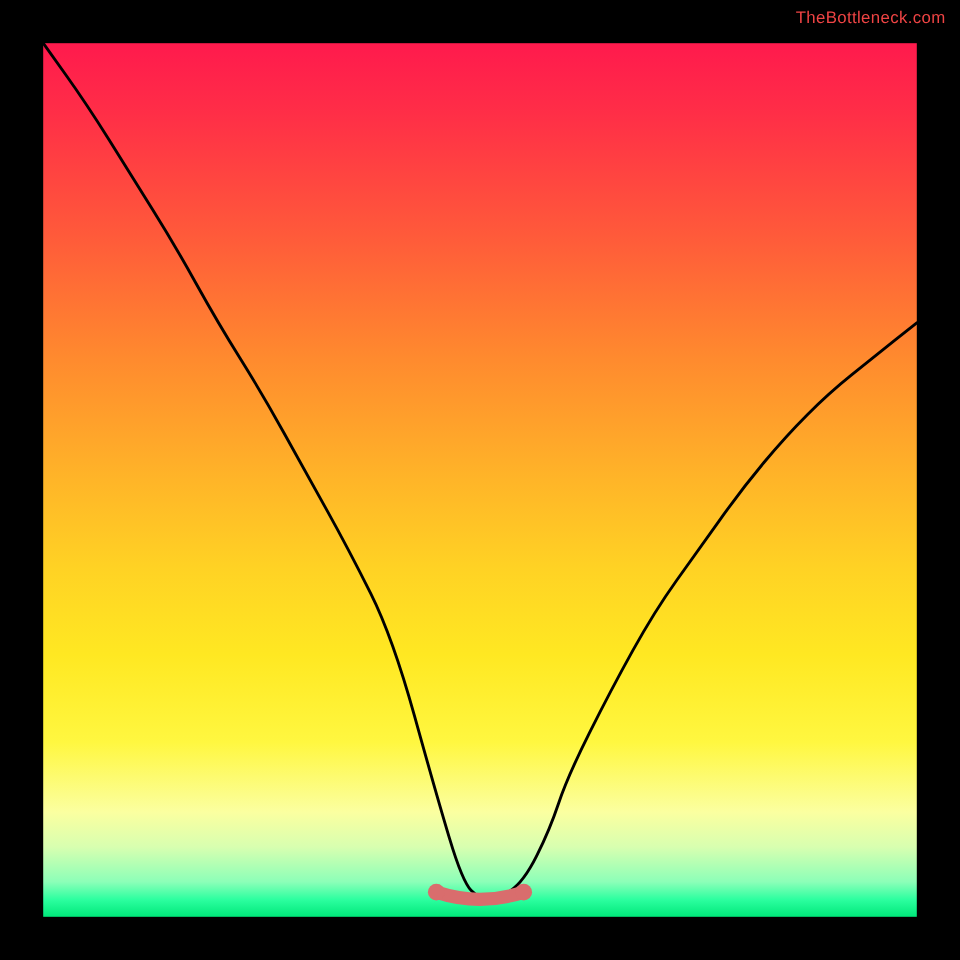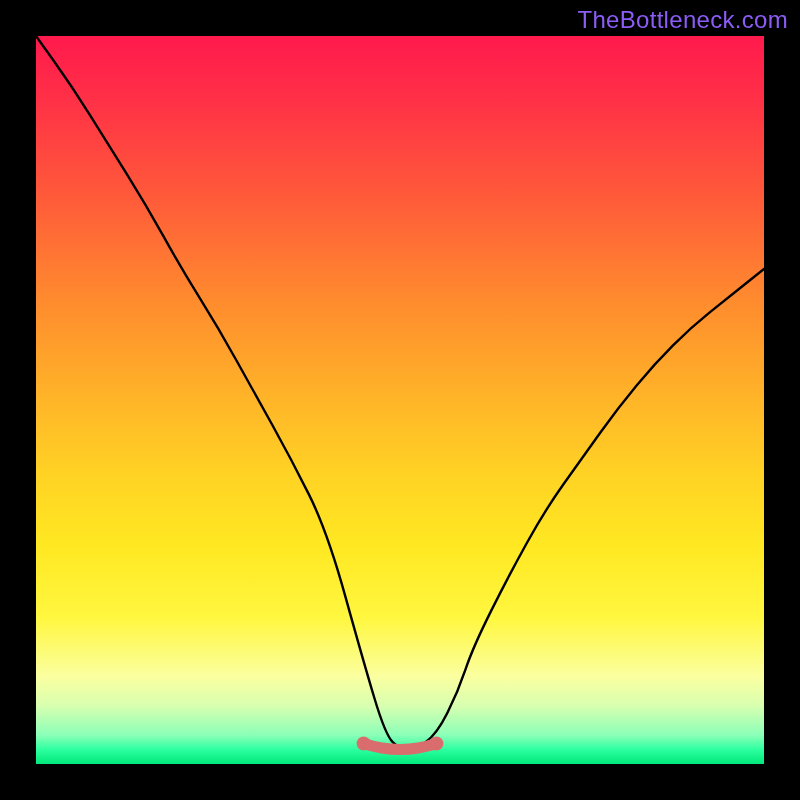--- a/index.html
+++ b/index.html
@@ -37,22 +37,22 @@
       #d8ffb0 92%,
       #8cffb8 96%,
       #2dffa0 98%,
       #00e87a 100%
     );
   }
   .watermark {
     position: absolute;
     top: 6px;
     right: 12px;
-    color: #8b5cf6;
-    font-size: 24px;
+    color: #ef4444;
+    font-size: 14px;
     font-weight: 500;
     letter-spacing: 0.3px;
     user-select: none;
   }
   svg.curve {
     position: absolute;
     left: 0;
     top: 0;
     width: 728px;
     height: 728px;

